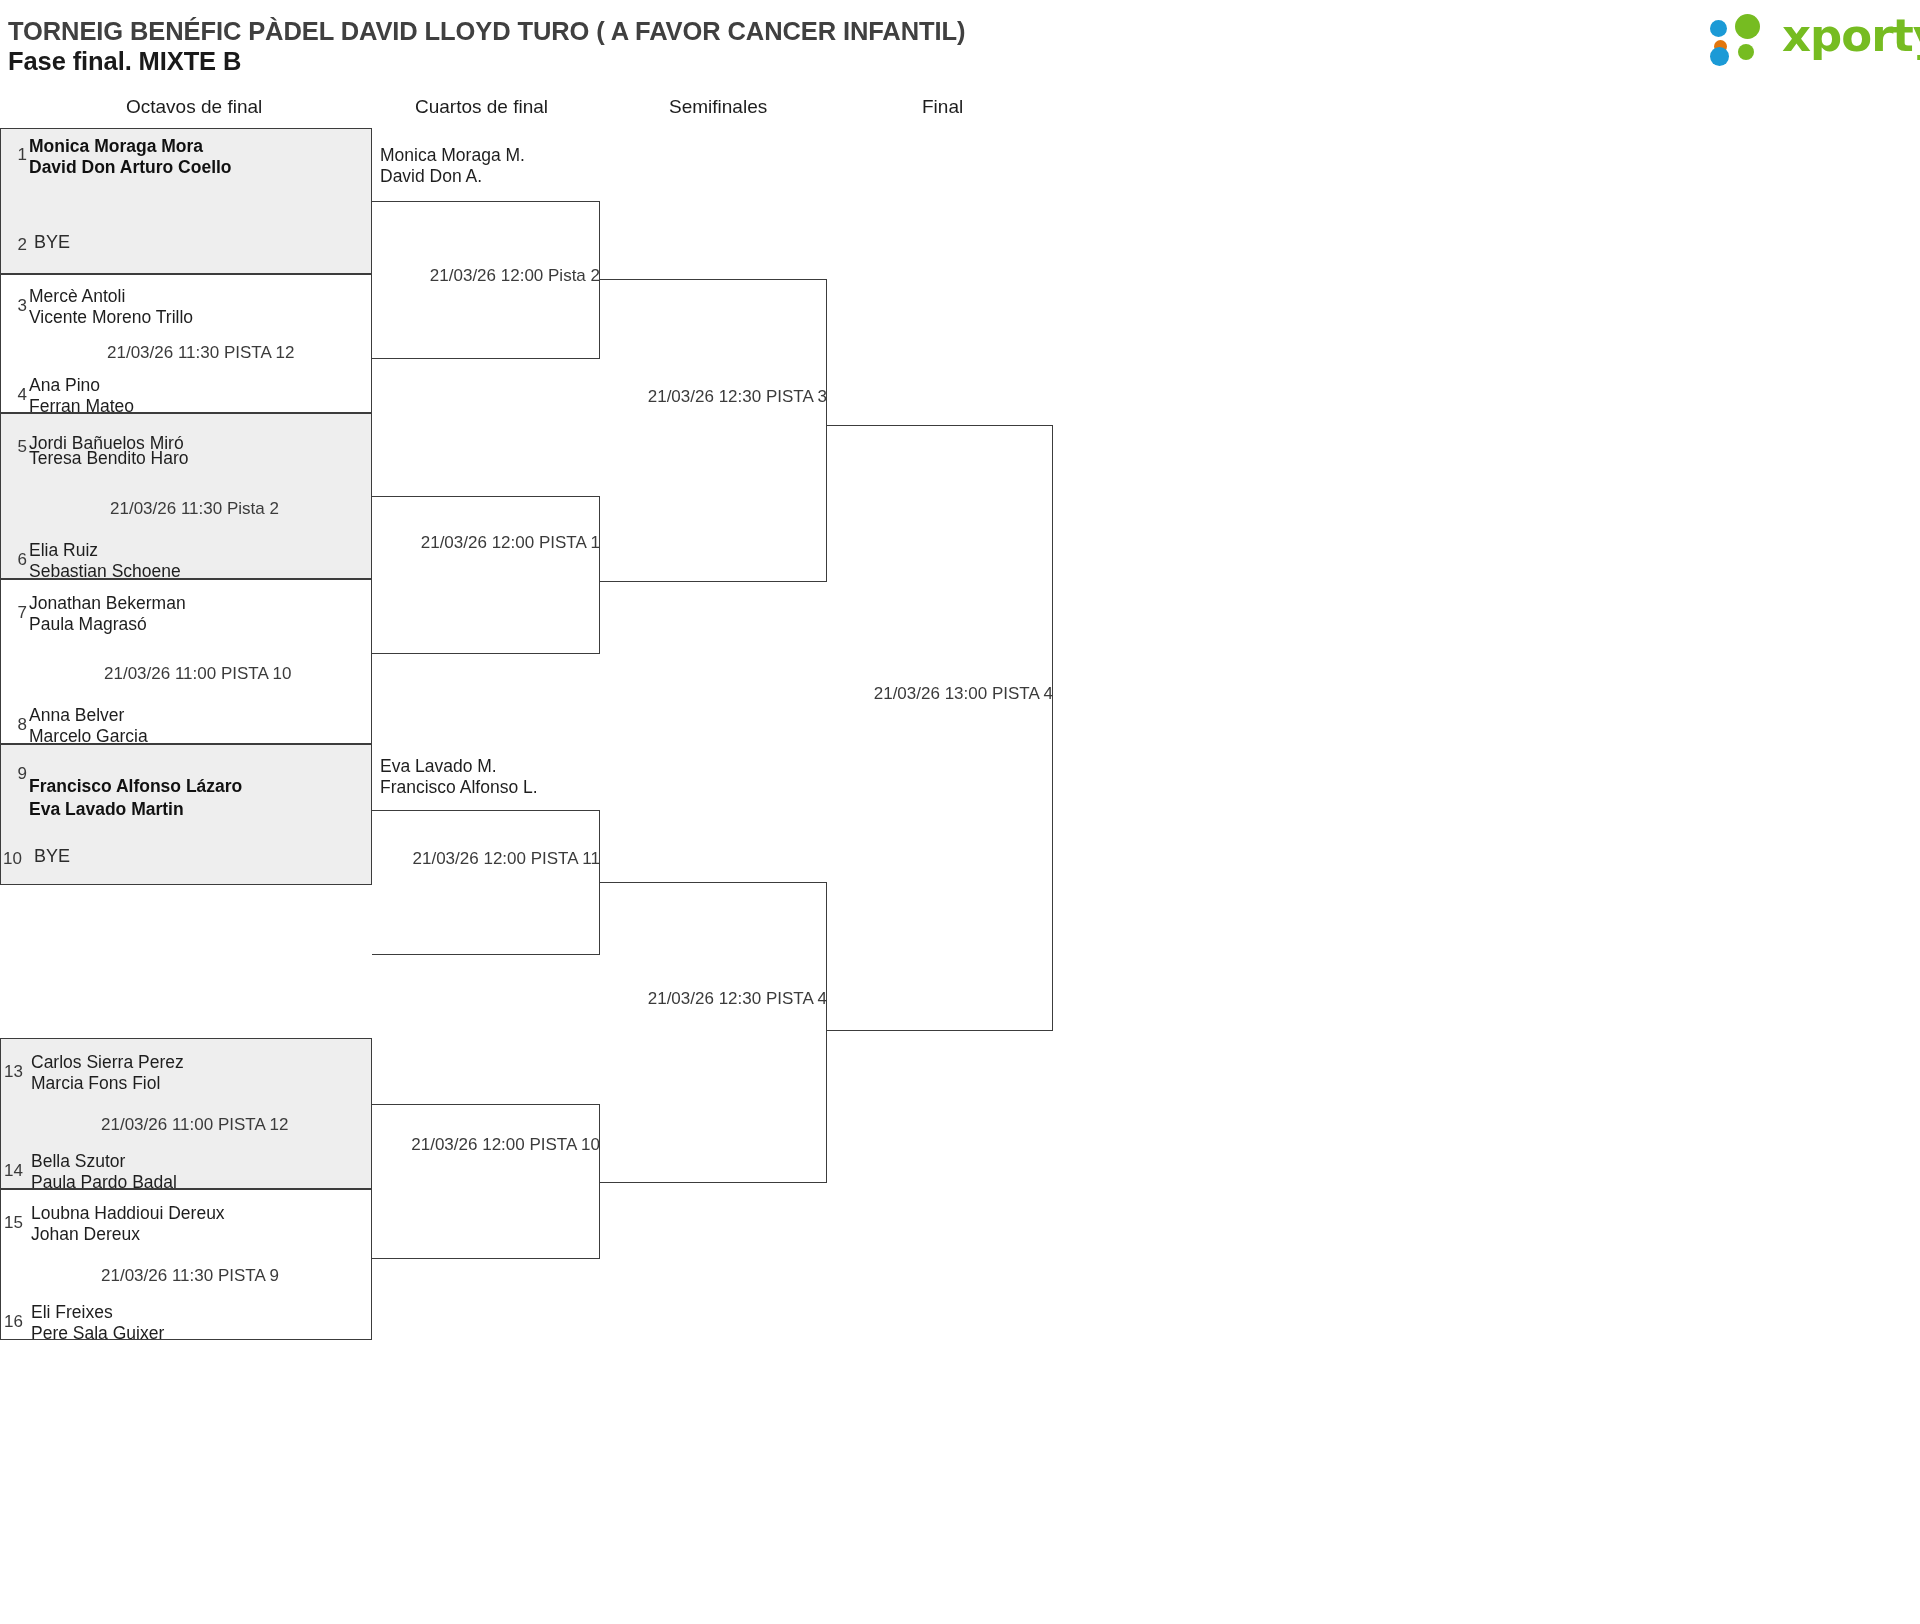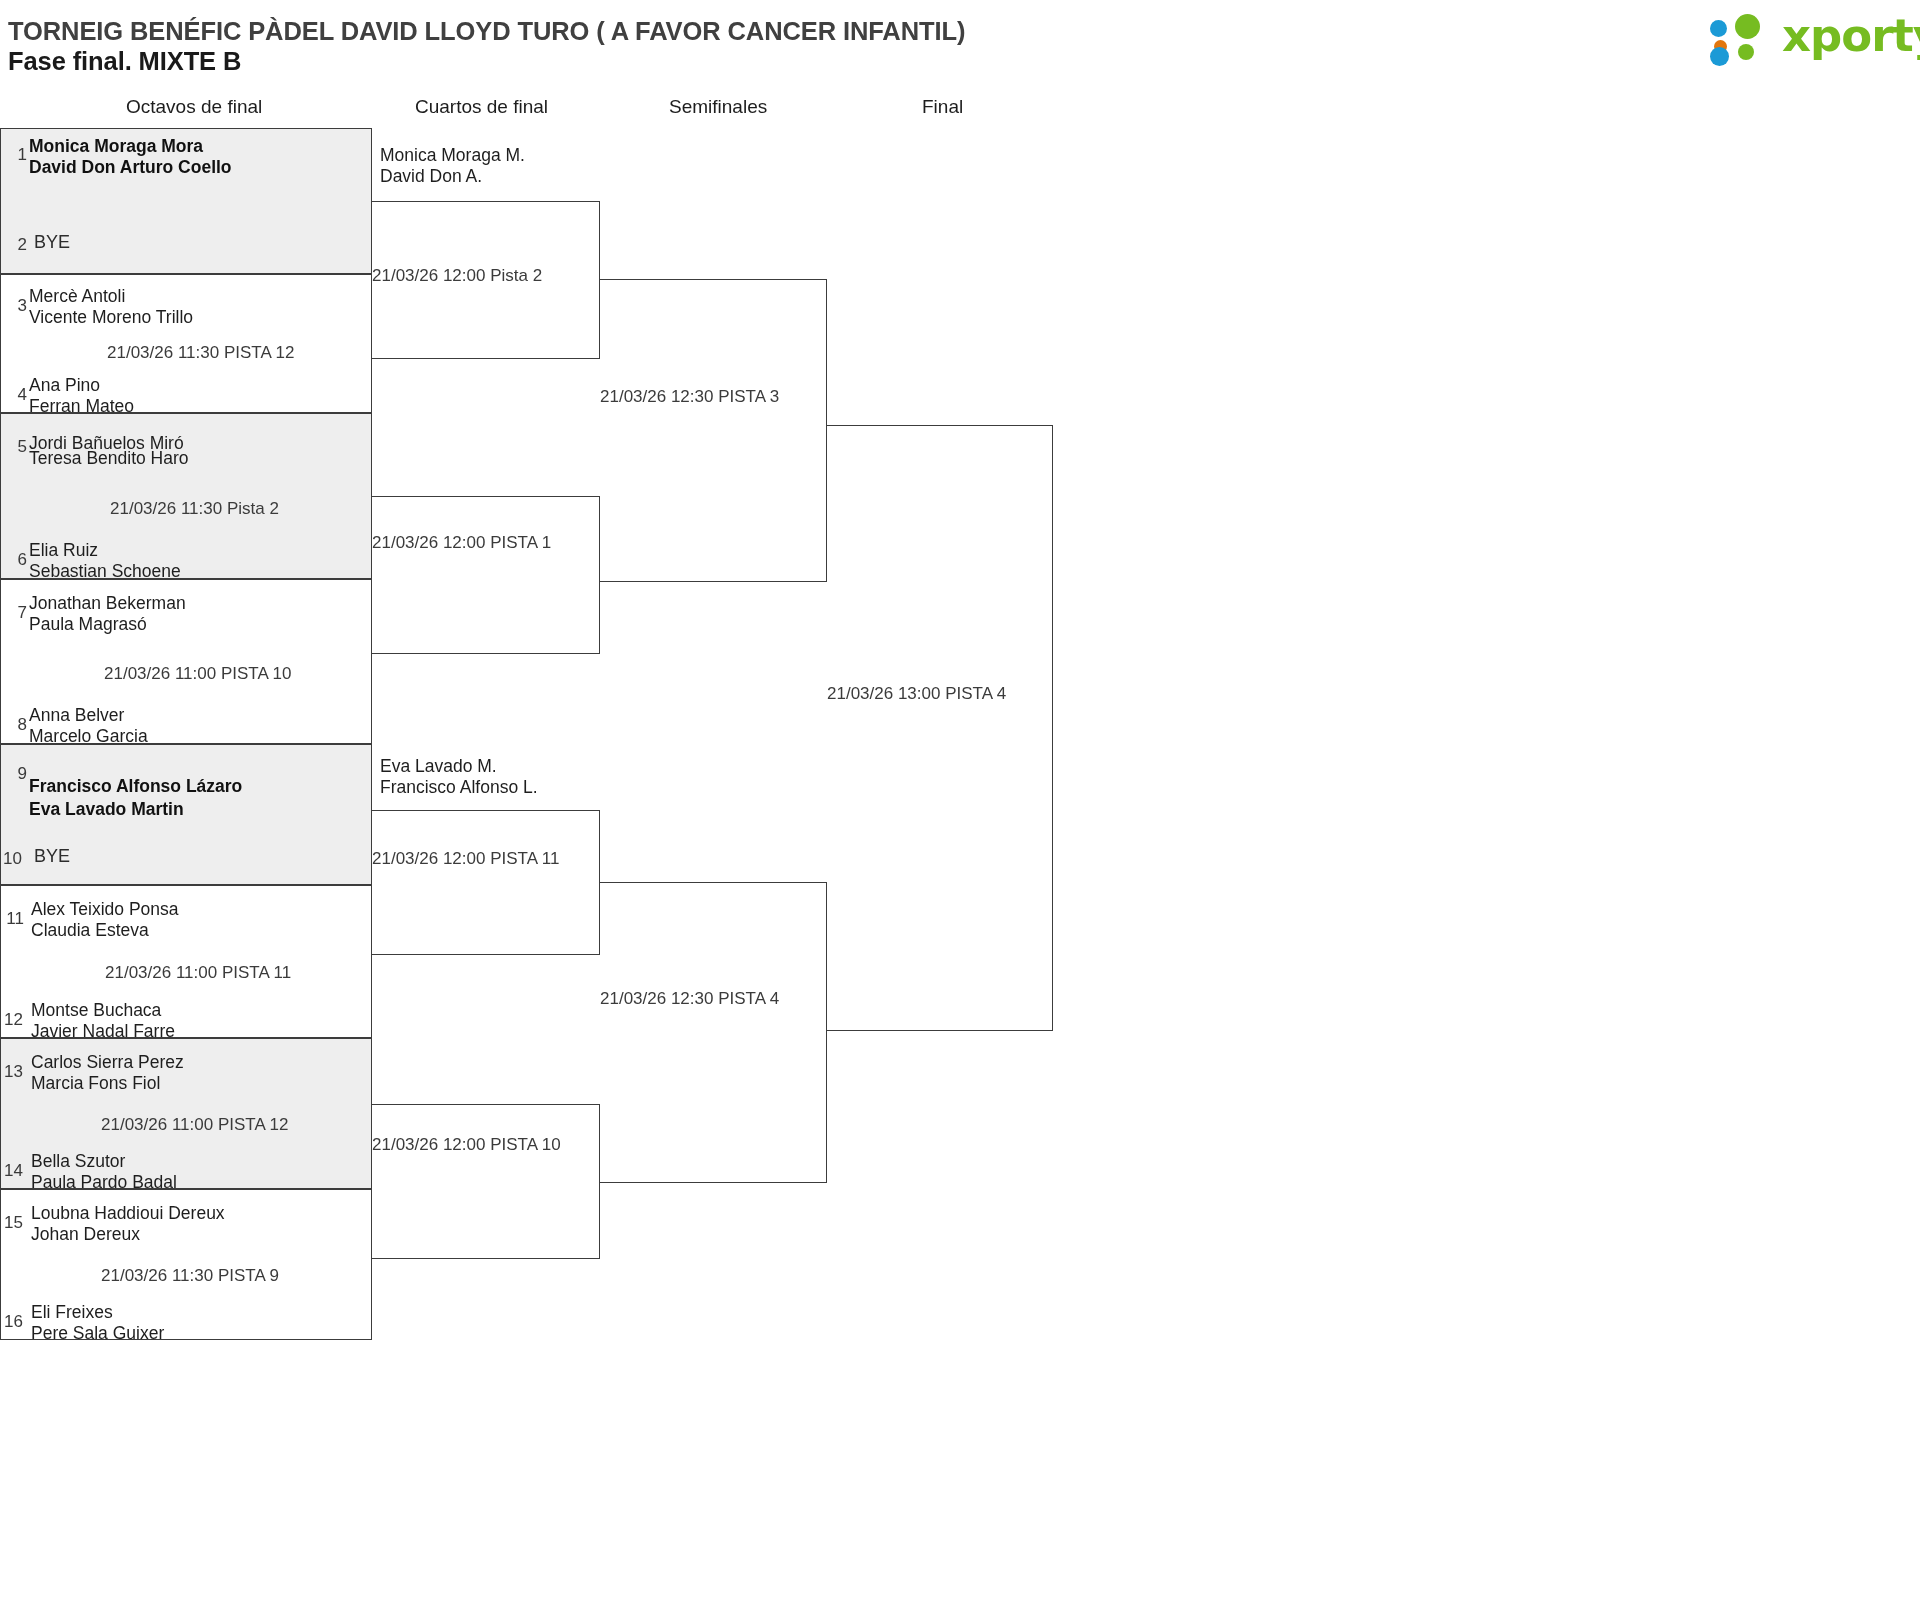--- a/index.html
+++ b/index.html
@@ -37,21 +37,21 @@
   .pair.bold{font-weight:bold;color:#111111;}
   .bye{position:absolute;left:33px;font-size:18px;color:#2c2c2c;}
   .sched{position:absolute;font-size:17px;color:#3b3b3b;white-space:nowrap;}
 
   
   .conn{position:absolute;box-sizing:border-box;
         border-top:1.4px solid #3c3c3c;
         border-right:1.4px solid #3c3c3c;
         border-bottom:1.4px solid #3c3c3c;
         background:transparent;}
-  .conn-label{position:absolute;font-size:17px;color:#3b3b3b;white-space:nowrap;text-align:left;}
+  .conn-label{position:absolute;font-size:17px;color:#3b3b3b;white-space:nowrap;text-align:right;}
   .adv{position:absolute;font-size:17.5px;line-height:21px;color:#1e1e1e;white-space:nowrap;}
 </style>
 </head>
 <body>
 
 <div id="stage">
 
   <div class="title-wrap">
     <div class="title-l1">TORNEIG BENÉFIC PÀDEL DAVID LLOYD TURO ( A FAVOR CANCER INFANTIL)</div>
     <div class="title-l2">Fase final. MIXTE B</div>
@@ -114,29 +114,20 @@
 
   <div class="r1-match shade" style="top:744px;width:372px;height:141px;">
     <div class="seed" style="left:0px;top:19px;">9</div>
     <div class="pair bold" style="left:28px;top:10px;margin-top:44px;">Eva Lavado Martin</div>
     <div class="pair bold" style="left:28px;top:31px;">Francisco Alfonso Lázaro</div>
     <div class="sched" style="left:95px;top:64px;"></div>
     <div class="seed" style="left:-5px;top:104px;">10</div>
     <div class="bye" style="left:33px;top:101px;">BYE</div>
   </div>
 
-  <div class="r1-match plain" style="top:885px;width:372px;height:153px;">
-    <div class="seed" style="left:-3px;top:23px;">11</div>
-    <div class="pair" style="left:30px;top:13px;">Alex Teixido Ponsa</div>
-    <div class="pair" style="left:30px;top:34px;">Claudia Esteva</div>
-    <div class="sched" style="left:104px;top:77px;">21/03/26 11:00 PISTA 11</div>
-    <div class="seed" style="left:-4px;top:124px;">12</div>
-    <div class="pair" style="left:30px;top:114px;">Montse Buchaca</div>
-    <div class="pair" style="left:30px;top:135px;">Javier Nadal Farre</div>
-  </div>
 
   <div class="r1-match shade" style="top:1038px;width:372px;height:151px;">
     <div class="seed" style="left:-4px;top:23px;">13</div>
     <div class="pair" style="left:30px;top:13px;">Carlos Sierra Perez</div>
     <div class="pair" style="left:30px;top:34px;">Marcia Fons Fiol</div>
     <div class="sched" style="left:100px;top:76px;">21/03/26 11:00 PISTA 12</div>
     <div class="seed" style="left:-4px;top:122px;">14</div>
     <div class="pair" style="left:30px;top:112px;">Bella Szutor</div>
     <div class="pair" style="left:30px;top:133px;">Paula Pardo Badal</div>
   </div>

